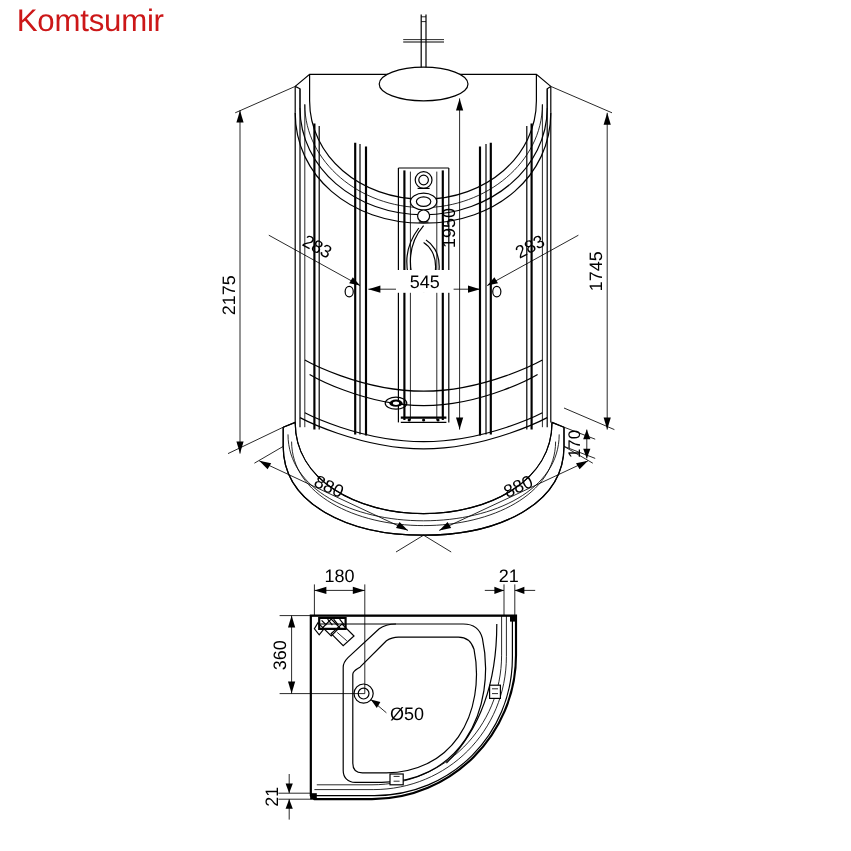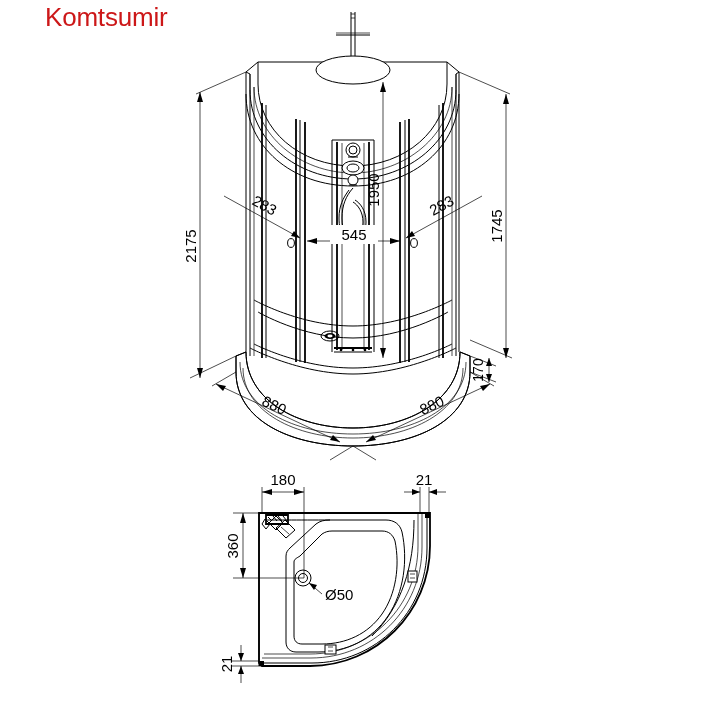--- a/index.html
+++ b/index.html
@@ -26,21 +26,20 @@
     position: absolute;
     left: 14px;
     top: 2px;
     font-family: "Liberation Sans", sans-serif;
     font-size: 26px;
     font-weight: 400;
     letter-spacing: -0.2px;
     color: #cc1718;
     white-space: nowrap;
     user-select: none;
-    margin-left: 31px;
   }
   svg.drawing {
     position: absolute;
     left: 0;
     top: 0;
     display: block;
   }
   .ln {
     stroke: #000000;
     fill: none;

